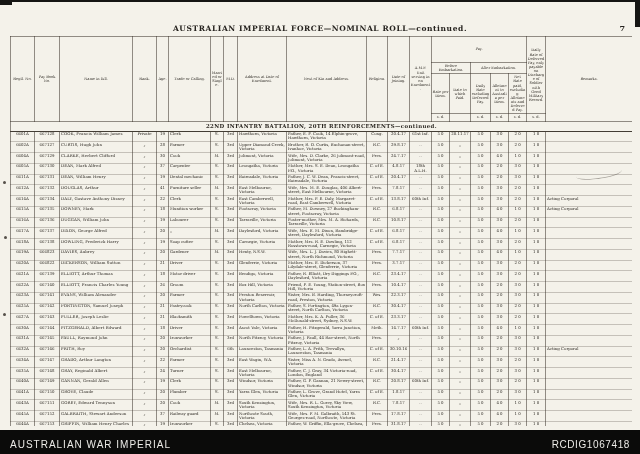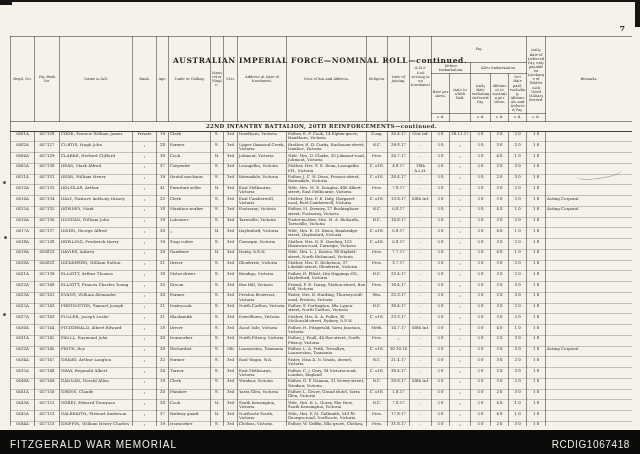--- a/index.html
+++ b/index.html
@@ -17,21 +17,21 @@
   .corner-tr{position:absolute;top:0;right:0;width:5px;height:27px;background:#151513;}
   .margin-dot{position:absolute;width:3px;height:3px;border-radius:50%;background:#55504a;}
   .dot1{left:3px;top:181px;}
   .dot2{left:4px;top:236px;}
   .dot3{left:3px;top:313px;}
   .pencil{position:absolute;right:18px;top:168px;width:46px;height:10px;
     border-bottom:1px solid rgba(110,104,96,.55);border-radius:0 0 60% 40%;transform:rotate(-6deg);}
 
   .title{
     position:absolute;top:24px;left:0;width:100%;text-align:center;
-    font-size:7.5px;font-weight:bold;letter-spacing:.6px;color:#26231f;margin-top:32px;
+    font-size:7.5px;font-weight:bold;letter-spacing:.6px;color:#26231f;
   }
   .pageno{position:absolute;top:23px;right:15px;font-size:8px;font-weight:bold;color:#26231f;}
 
   .table-wrap{position:absolute;left:10px;top:36px;width:622px;height:390px;overflow:hidden;}
   table{width:100%;border-collapse:collapse;table-layout:fixed;border:1px solid #433d34;}
   th,td{
     border:0.5px solid rgba(62,55,46,.55);
     padding:.5px 1px;color:#2e2a24;vertical-align:top;
     overflow:hidden;word-wrap:break-word;
   }
@@ -756,15 +756,15 @@
             <td class="c17">3 0</td>
             <td class="c18">1 0</td>
             <td class="c19"></td>
           </tr>
         </tbody>
     </table>
   </div>
 </div>
 
 <div class="footer">
-  <span class="left">FITZGERALD WAR MEMORIAL</span>
+  <span class="left">AUSTRALIAN WAR IMPERIAL</span>
   <span class="right">RCDIG1067418</span>
 </div>
 
 </body></html>

